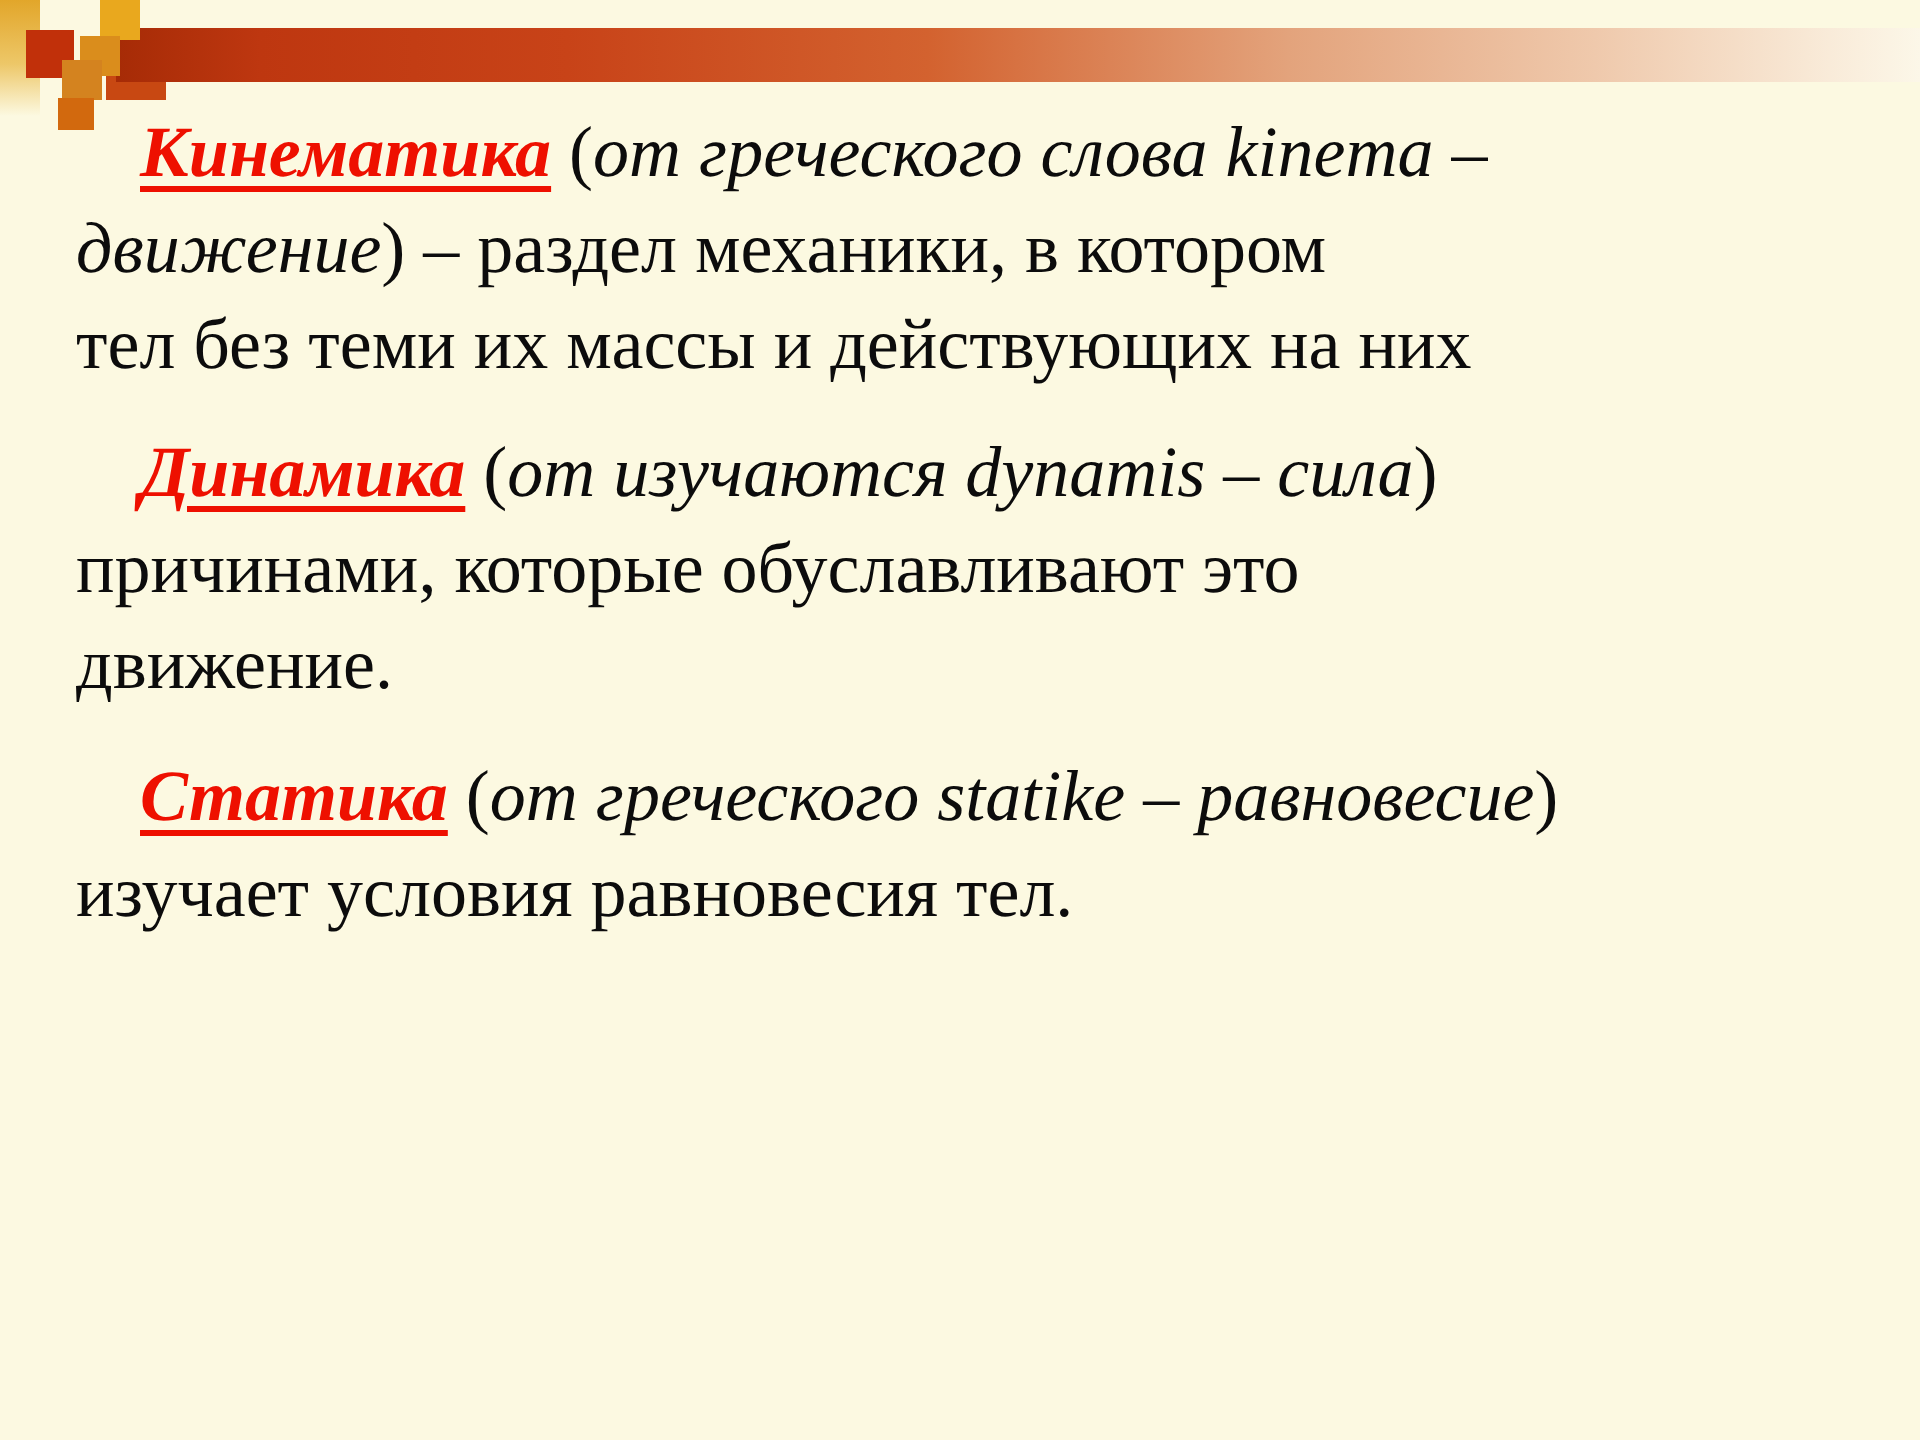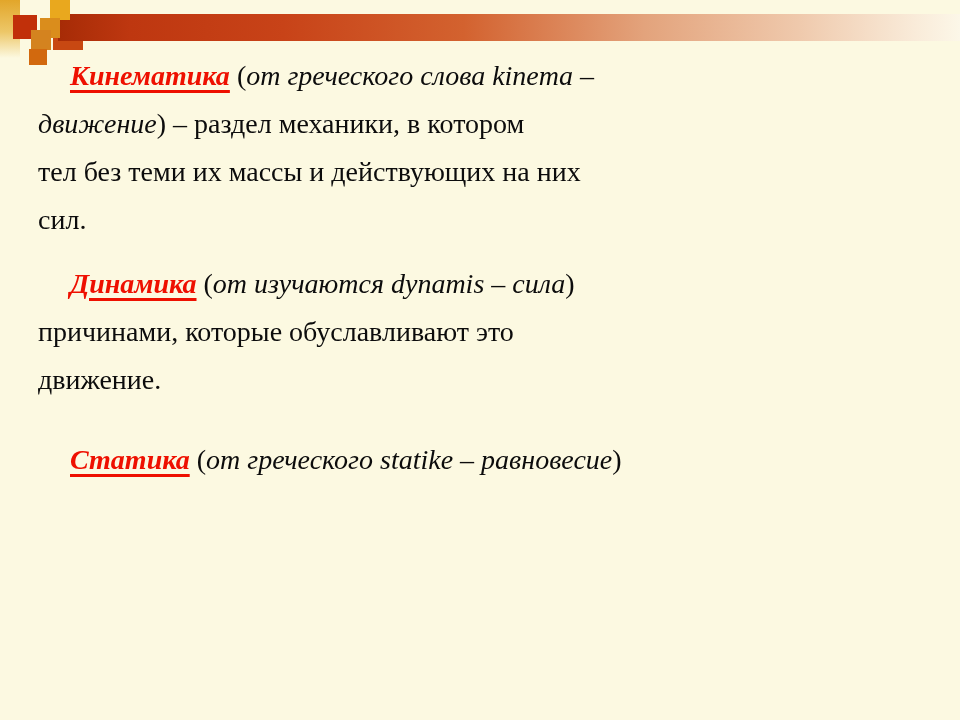--- a/index.html
+++ b/index.html
@@ -41,25 +41,25 @@
   .sq-darkred{left:13px;top:15px;width:24px;height:24px;background:var(--sq-darkred);z-index:3;}
   .sq-gold{left:50px;top:0;width:20px;height:20px;background:var(--sq-gold);z-index:3;}
   .sq-amber{left:40px;top:18px;width:20px;height:20px;background:var(--sq-amber);z-index:3;}
   .sq-amber2{left:31px;top:30px;width:20px;height:20px;background:var(--sq-amber2);z-index:3;}
   .sq-orange{left:29px;top:49px;width:18px;height:16px;background:var(--sq-orange);z-index:3;}
 
   
   .text-block{
     position:absolute;left:38px;top:52px;width:914px;z-index:4;
     color:var(--text-black);
-    font-size:28px;line-height:48px;
+    font-size:36px;line-height:48px;
   }
   .para{margin:0;}
   .para-2{margin-top:16px;}
-  .para-3{margin-top:32px;}
+  .para-3{margin-top:18px;}
   .line{white-space:pre;}
   .line-first{padding-left:32px;}
   .seg-term{
     color:var(--term-red);
     font-weight:bold;font-style:italic;
     text-decoration:underline;
     text-decoration-thickness:3px;
     text-underline-offset:5px;
   }
   .seg-it{font-style:italic;}
@@ -77,25 +77,25 @@
   <div class="sq sq-gold"></div>
   <div class="sq sq-amber"></div>
   <div class="sq sq-amber2"></div>
   <div class="sq sq-orange"></div>
 
   <div class="text-block">
       <div class="para para-1">
         <div class="line line-first"><span class="seg-term">Кинематика</span><span class="seg-norm"> (</span><span class="seg-it">от греческого слова kinema –</span></div>
         <div class="line"><span class="seg-it">движение</span><span class="seg-norm">) – раздел механики, в котором</span></div>
         <div class="line"><span class="seg-norm">тел без теми их массы и действующих на них</span></div>
-        <div class="line"><span class="seg-norm">сил.</span></div>
       </div>
       <div class="para para-2">
         <div class="line line-first"><span class="seg-term">Динамика</span><span class="seg-norm"> (</span><span class="seg-it">от изучаются dynamis – сила</span><span class="seg-norm">)</span></div>
         <div class="line"><span class="seg-norm">причинами, которые обуславливают это</span></div>
         <div class="line"><span class="seg-norm">движение.</span></div>
       </div>
       <div class="para para-3">
         <div class="line line-first"><span class="seg-term">Статика</span><span class="seg-norm"> (</span><span class="seg-it">от греческого statike – равновесие</span><span class="seg-norm">)</span></div>
+        <div class="line"><span class="seg-norm">изучает условия равновесия тел.</span></div>
       </div>
     </div>
 
 </div>
 
 </body></html>

